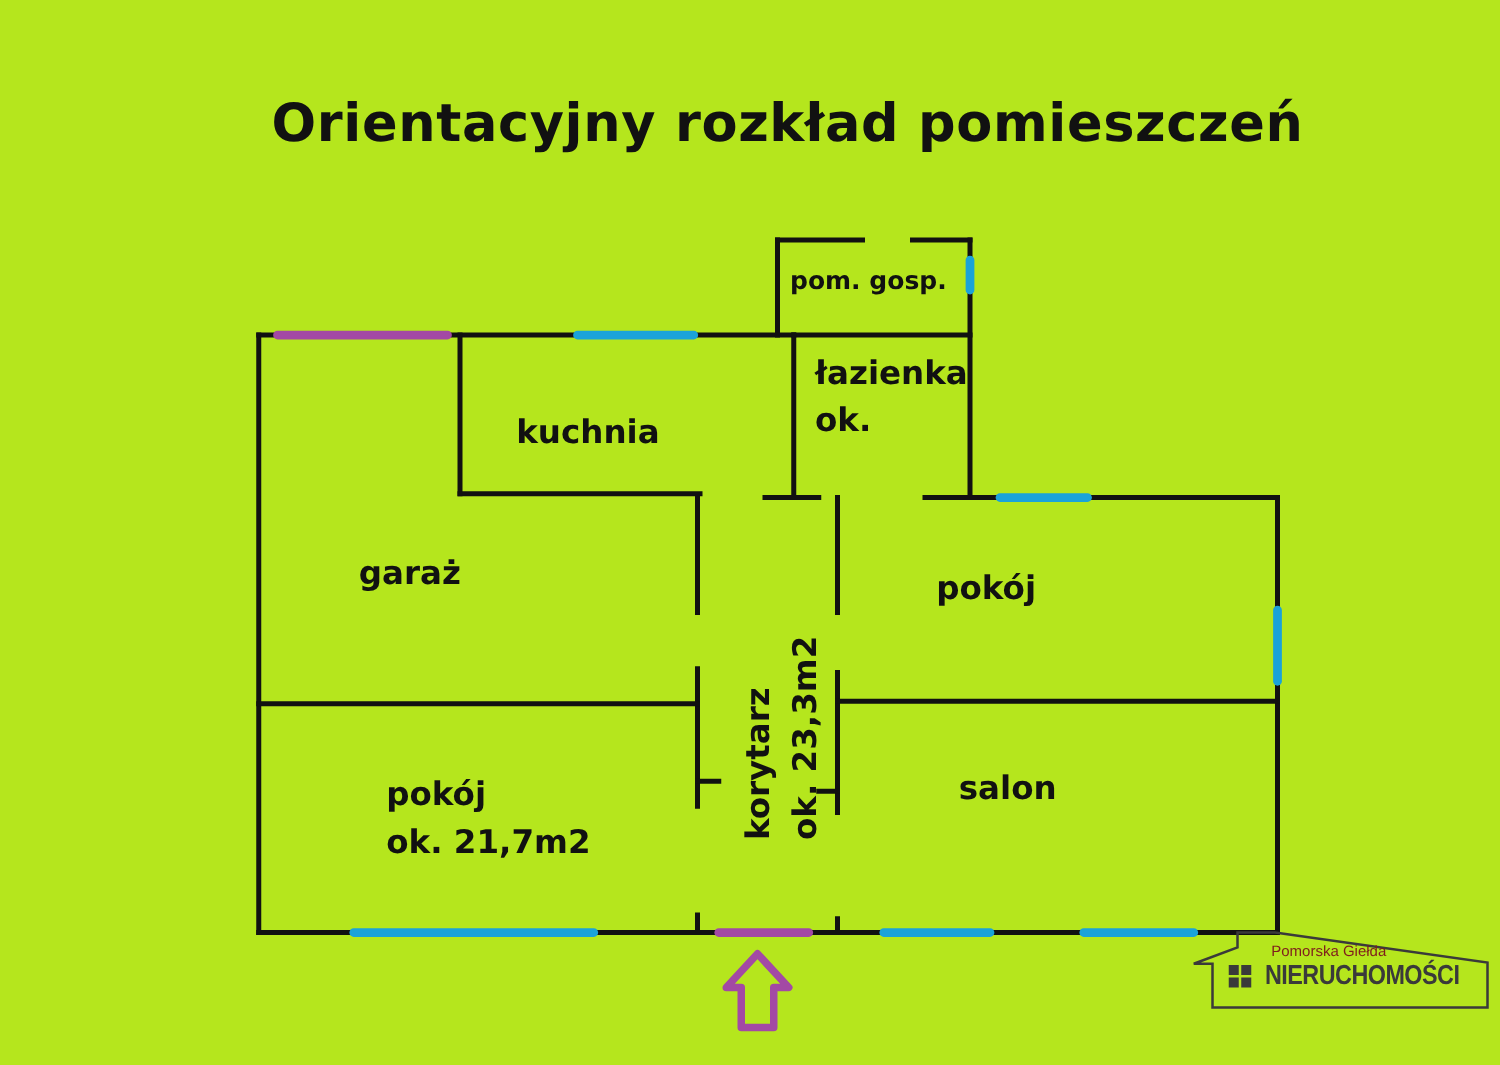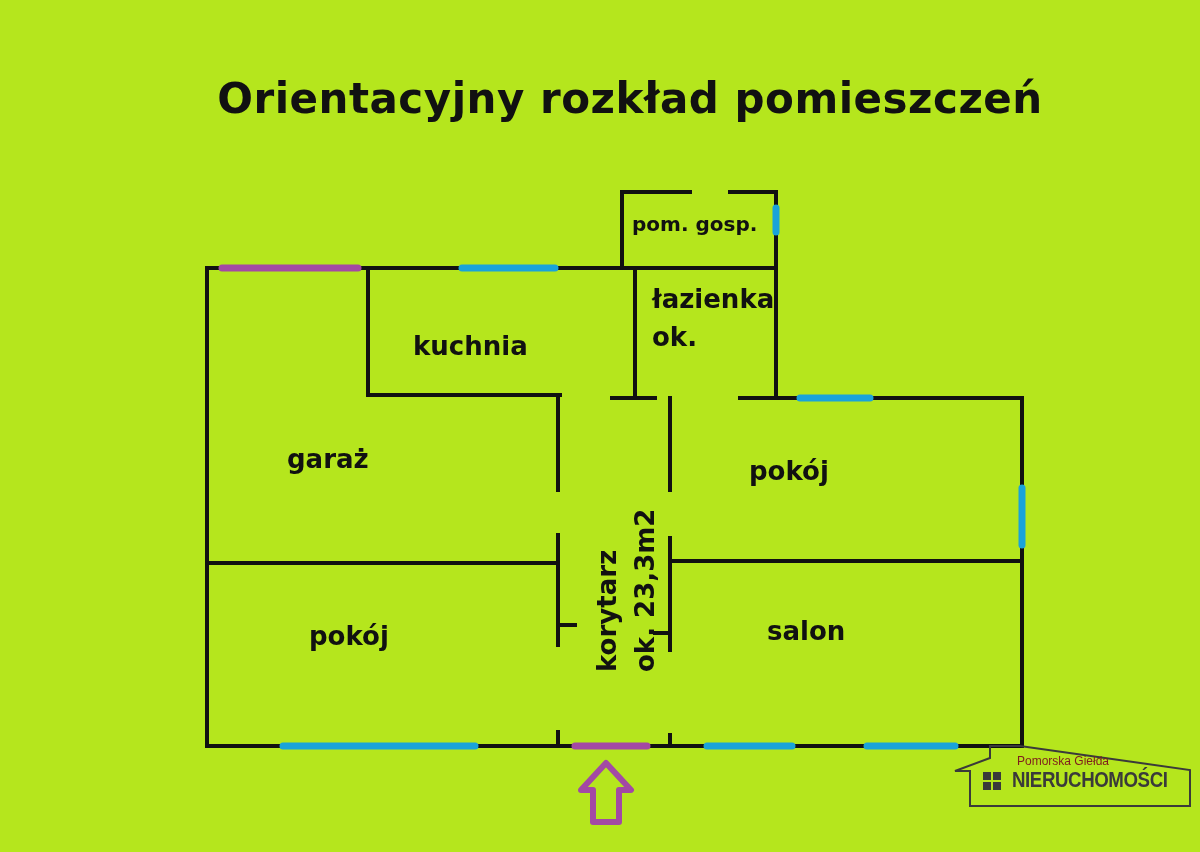--- a/index.html
+++ b/index.html
@@ -86,20 +86,21 @@
 </div>
 <div class="label" style="left:749px;top:452px;">
   <span>pokój</span>
 </div>
 <div class="label vert" style="left:588px;top:672px;">
   <span>korytarz</span>
     <span>ok. 23,3m2</span>
 </div>
 <div class="label" style="left:309px;top:617px;">
   <span>pokój</span>
+    <span>ok. 21,7m2</span>
 </div>
 <div class="label" style="left:767px;top:612px;">
   <span>salon</span>
 </div>
 
 <div>
   <div class="logo-sub">Pomorska Giełda</div>
   <div class="logo-squares">
       <div></div>
       <div></div>

